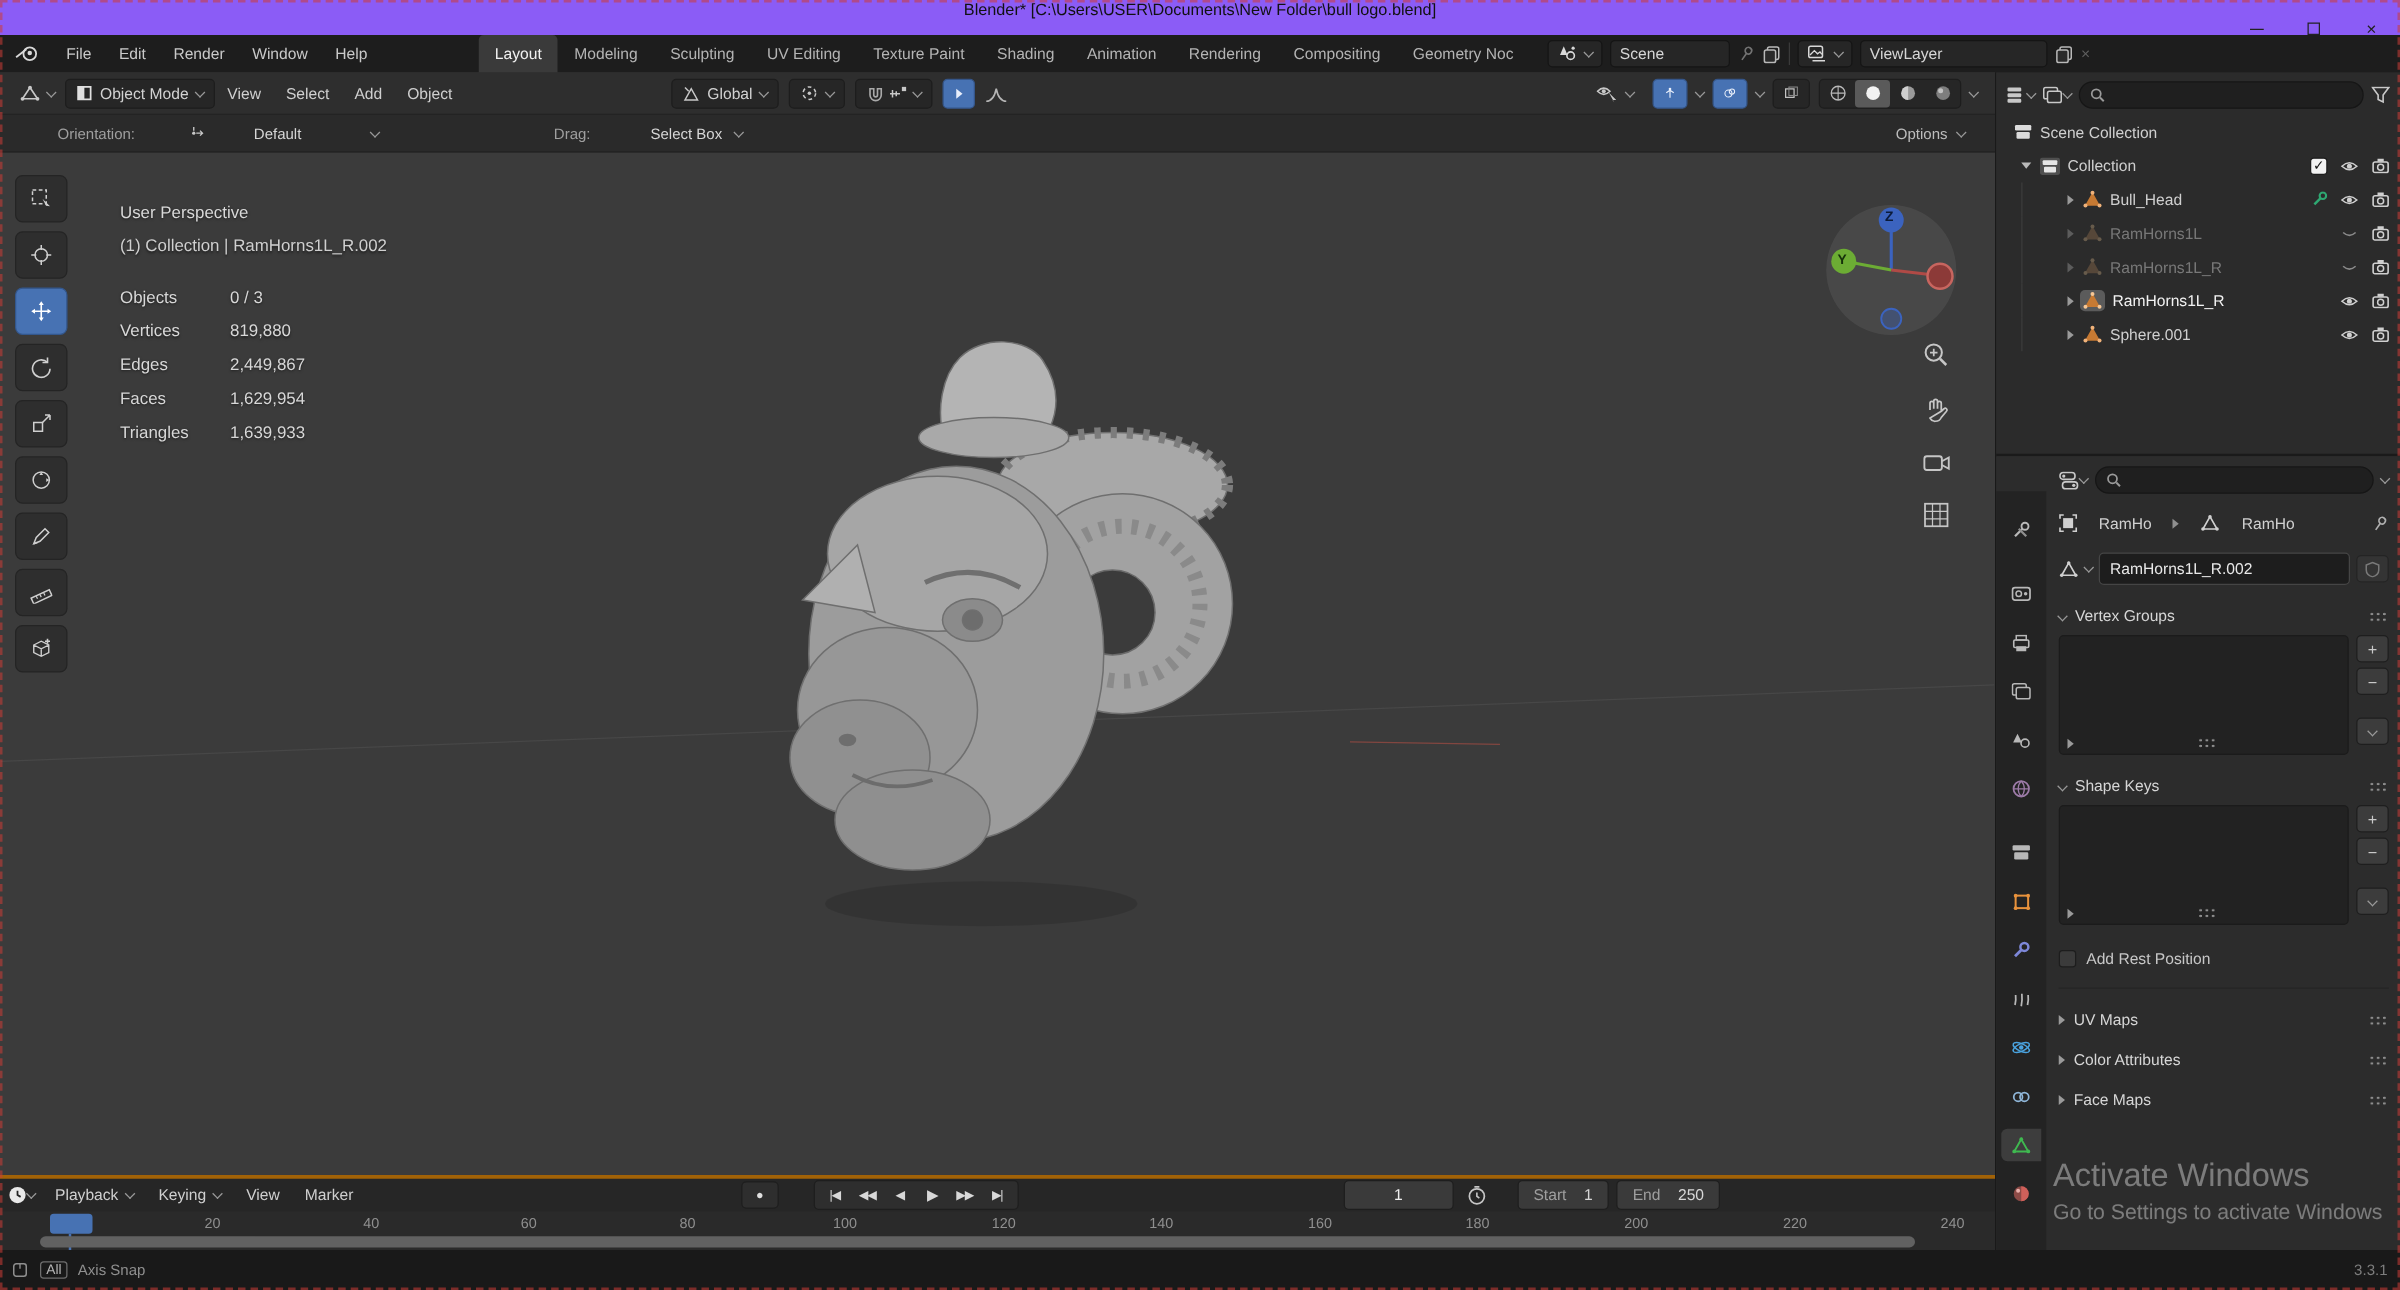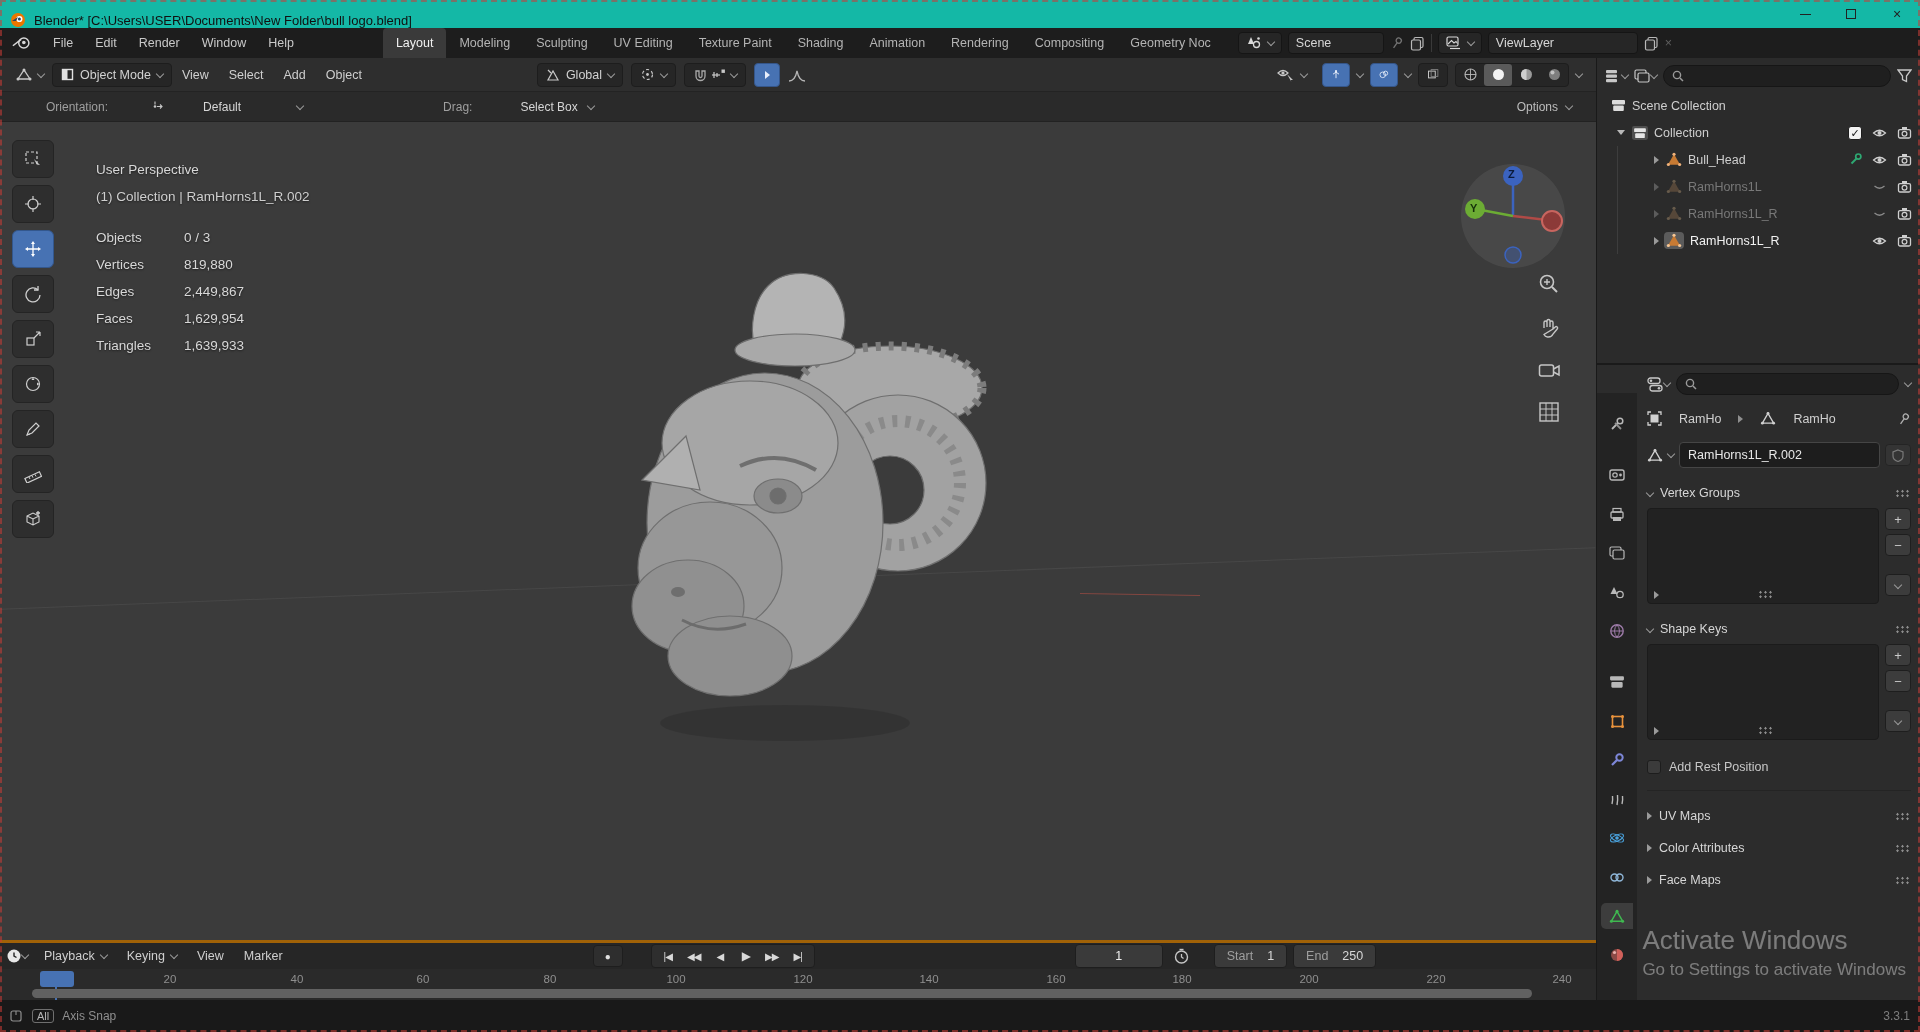--- a/index.html
+++ b/index.html
@@ -4,22 +4,22 @@
 <style>
   * { margin:0; padding:0; box-sizing:border-box; }
   html,body { width:1920px; height:1032px; overflow:hidden; background:#000;
     font-family:"Liberation Sans", sans-serif; -webkit-font-smoothing:antialiased; }
   .abs { position:absolute; }
   #app { position:relative; width:1920px; height:1032px; background:#1b1b1b; }
   
   #rec-frame { position:absolute; inset:0; border:2px dashed rgba(205,60,55,.55); z-index:60; pointer-events:none; }
 
   
-  #titlebar { position:absolute; left:0; top:0; width:1920px; height:28px; background:#14b8a6;
-    display:flex; align-items:flex-end; color:#111; font-size:13px; z-index:5; }
+  #titlebar { position:absolute; left:0; top:0; width:1920px; height:28px; background:#8b5cf6;
+    display:flex; align-items:center; color:#111; font-size:13px; z-index:5;flex-direction:column; }
   #titlebar .app-ico { width:16px; height:16px; margin:0 8px 0 10px; }
   .wbtns { margin-left:auto; display:flex; height:100%; }
   .wbtn { width:46px; height:100%; display:flex; align-items:center; justify-content:center; color:#222; font-size:14px; }
   .glyph-min { width:11px; height:1px; background:#222; display:inline-block; }
   .glyph-max { width:10px; height:10px; border:1px solid #222; display:inline-block; }
 
   
   #topbar { position:absolute; left:0; top:28px; width:1920px; height:30px; background:#1d1d1d;
     display:flex; align-items:center; color:#c9c9c9; font-size:12.5px; }
   #topbar .blogo { width:20px; height:14px; margin:0 10px 0 12px; }
@@ -657,20 +657,41 @@
               <circle cx="7" cy="6" r="2" fill="#cfcfcf"></circle>
             </svg>
           <svg width="15" height="13" viewBox="0 0 14 13">
               <rect x="4.5" y="1" width="5" height="2.4" fill="#cfcfcf"></rect>
               <rect x="1" y="3.6" width="12" height="8.4" rx="1.5" fill="none" stroke="#cfcfcf" stroke-width="1.3"></rect>
               <circle cx="7" cy="7.8" r="2.4" fill="none" stroke="#cfcfcf" stroke-width="1.2"></circle>
             </svg>
         </div>
       </div>
 
+      <div class="ol-row indent-guide" style="padding-left:36px; margin-left:20px">
+        <span class="tri-r"></span>
+        <svg width="16" height="15" viewBox="0 0 16 16" style="margin-left:7px">
+            <path d="M8 2 L14.5 13.5 L1.5 13.5 Z" fill="#c77a33"></path>
+            <circle cx="8" cy="2.4" r="1.7" fill="#f0b27a"></circle>
+            <circle cx="14" cy="13.3" r="1.7" fill="#f0b27a"></circle>
+            <circle cx="2" cy="13.3" r="1.7" fill="#f0b27a"></circle>
+          </svg>
+        <span class="ol-name">Sphere.001</span>
+        <div class="ol-right">
+          <svg width="15" height="12" viewBox="0 0 14 12">
+              <path d="M1 6 Q7 0.5 13 6 Q7 11.5 1 6 Z" fill="none" stroke="#cfcfcf" stroke-width="1.2"></path>
+              <circle cx="7" cy="6" r="2" fill="#cfcfcf"></circle>
+            </svg>
+          <svg width="15" height="13" viewBox="0 0 14 13">
+              <rect x="4.5" y="1" width="5" height="2.4" fill="#cfcfcf"></rect>
+              <rect x="1" y="3.6" width="12" height="8.4" rx="1.5" fill="none" stroke="#cfcfcf" stroke-width="1.3"></rect>
+              <circle cx="7" cy="7.8" r="2.4" fill="none" stroke="#cfcfcf" stroke-width="1.2"></circle>
+            </svg>
+        </div>
+      </div>
     </div>
 
     <div id="properties">
 
       <div id="prop-tabs">
         <div class="ptab">
             <svg width="16" height="16" viewBox="0 0 16 16">
               <path d="M3 13 L9 7" stroke="#b8b8b8" stroke-width="1.8"></path>
               <circle cx="11" cy="5" r="2.8" fill="none" stroke="#b8b8b8" stroke-width="1.5"></circle>
               <path d="M12 13 L6 7" stroke="#8f8f8f" stroke-width="1.8"></path>

